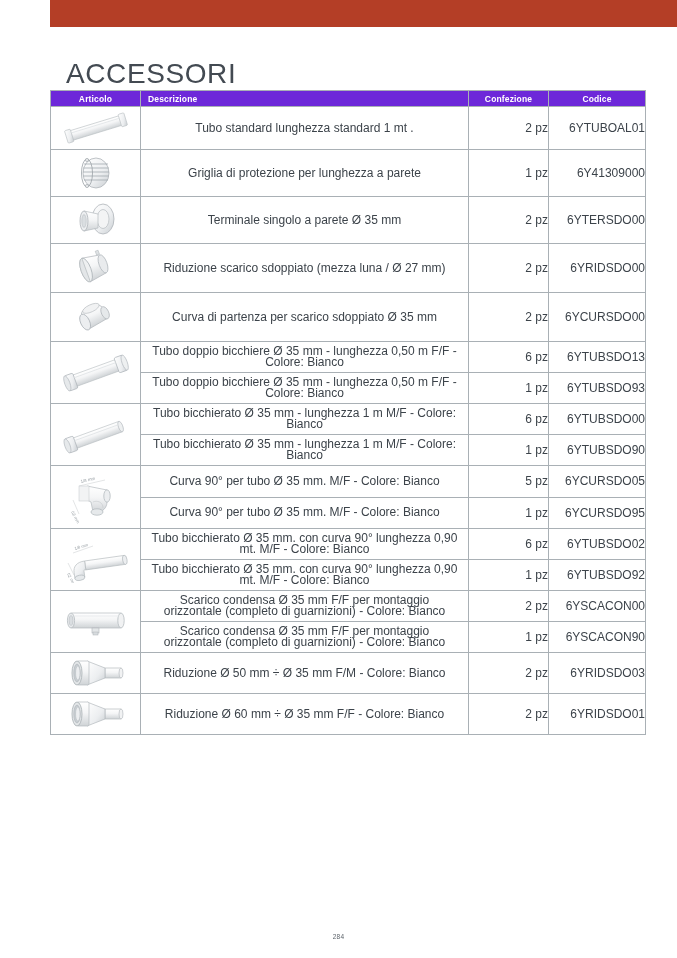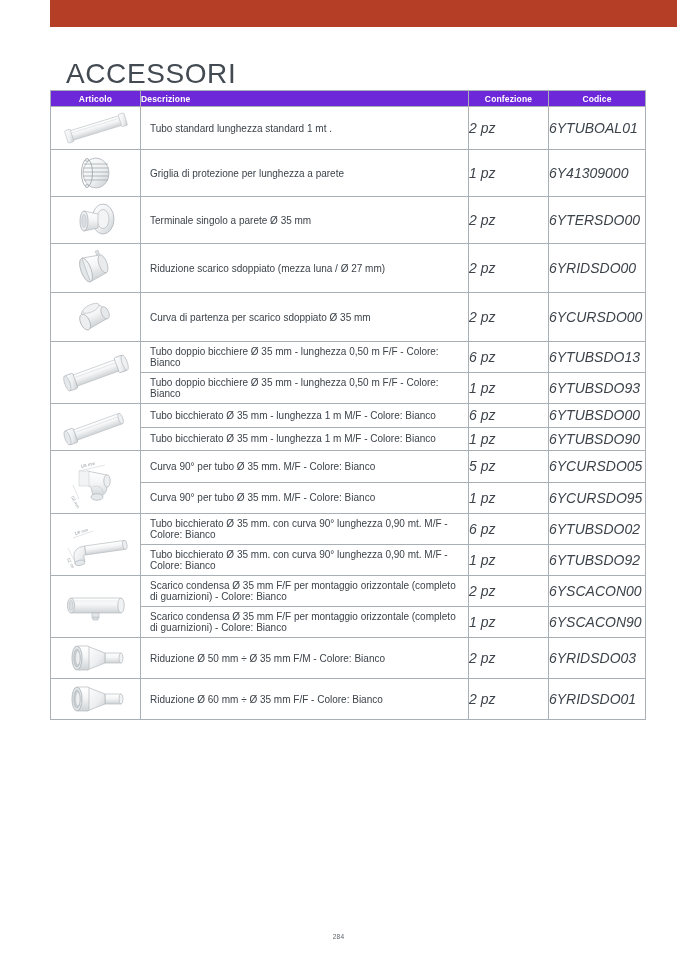--- a/index.html
+++ b/index.html
@@ -58,41 +58,40 @@
   thead th {
     background: #6d28d9;
     color: #ffffff;
     font-size: 8.5px;
     font-weight: bold;
     height: 15px;
     letter-spacing: 0.15px;
     border: 1px solid #9aa2a8;
   }
   th.h-articolo   { text-align: center; }
-  th.h-descrizione{ text-align: left; }
+  th.h-descrizione{ text-align: left; padding-left: 7px; }
   th.h-confezione { text-align: center; margin-top: 32px; }
   th.h-codice     { text-align: center; }
 
   td.c-articolo {
     text-align: center;
     padding: 4px 2px;
   }
   td.c-descrizione {
-    font-size: 10px;
+    font-size: 12px;
     color: #3c434a;
     padding: 4px 9px;
     line-height: 11px;
-    text-align: left;
+    text-align: center;
   }
   td.c-confezione,
   td.c-codice {
-    font-size: 14px;
+    font-size: 12px;
     color: #3c434a;
-    text-align: left;
-    font-style: italic;
+    text-align: right;
   }
 
   
   col.w-articolo   { width: 90px; }
   col.w-descrizione{ width: 328px; }
   col.w-confezione { width: 80px; }
   col.w-codice     { width: 97px; }
 
   
   .art {

